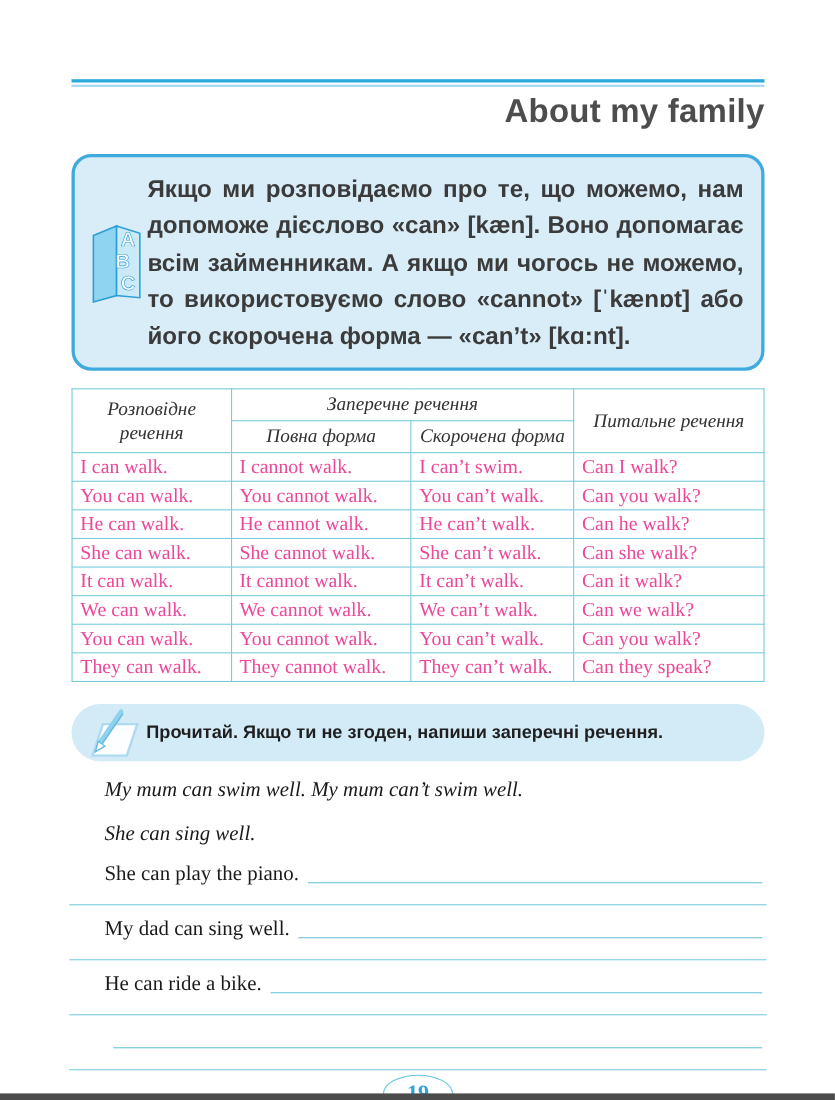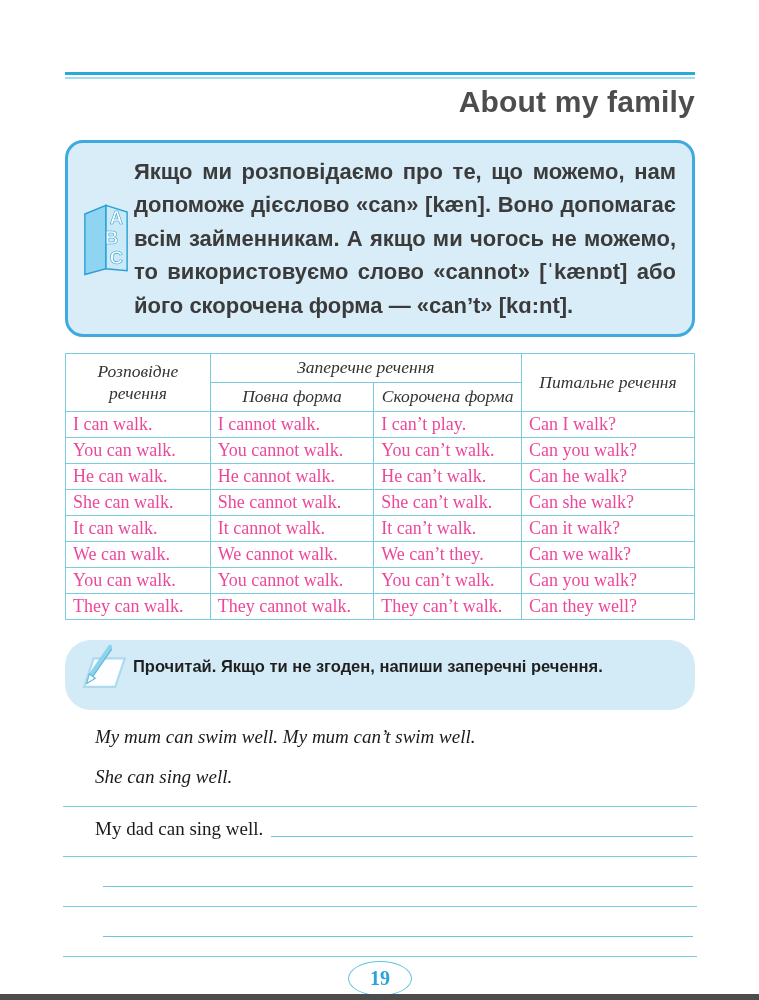--- a/index.html
+++ b/index.html
@@ -75,21 +75,21 @@
   }
 
   
   .task-pill {
     margin-top: 20px;
     background: #D3EAF7;
     border-radius: 26px;
     min-height: 46px;
     display: flex;
     align-items: center;
-    padding: 4px 16px 20px 10px;
+    padding: 4px 16px 2px 10px;
   }
   .task-pill .icon-wrap { width: 58px; flex: 0 0 58px; display: flex; justify-content: center; }
   .task-text {
     font-size: 16.5px;
     font-weight: 700;
     color: #1f1f1f;
   }
 
   
   .exercise {
@@ -182,21 +182,21 @@
       </tr>
       <tr>
         <th>Повна форма</th>
         <th>Скорочена форма</th>
       </tr>
     </thead>
     <tbody>
       <tr>
         <td>I can walk.</td>
         <td>I cannot walk.</td>
-        <td>I can’t play.</td>
+        <td>I can’t swim.</td>
         <td>Can I walk?</td>
       </tr>
       <tr>
         <td>You can walk.</td>
         <td>You cannot walk.</td>
         <td>You can’t walk.</td>
         <td>Can you walk?</td>
       </tr>
       <tr>
         <td>He can walk.</td>
@@ -212,63 +212,68 @@
       </tr>
       <tr>
         <td>It can walk.</td>
         <td>It cannot walk.</td>
         <td>It can’t walk.</td>
         <td>Can it walk?</td>
       </tr>
       <tr>
         <td>We can walk.</td>
         <td>We cannot walk.</td>
-        <td>We can’t they.</td>
+        <td>We can’t walk.</td>
         <td>Can we walk?</td>
       </tr>
       <tr>
         <td>You can walk.</td>
         <td>You cannot walk.</td>
         <td>You can’t walk.</td>
         <td>Can you walk?</td>
       </tr>
       <tr>
         <td>They can walk.</td>
         <td>They cannot walk.</td>
         <td>They can’t walk.</td>
-        <td>Can they well?</td>
+        <td>Can they speak?</td>
       </tr>
     </tbody>
   </table>
 
   <div class="task-pill">
     <div class="icon-wrap">
       <svg width="52" height="46" viewBox="0 0 60 52" aria-hidden="true">
         <polygon points="18,16 54,16 43,49 7,49" fill="#fdfeff" stroke="#AEDAF0" stroke-width="2.5"></polygon>
         <line x1="37" y1="3" x2="15" y2="35" stroke="#8FD2EC" stroke-width="5" stroke-linecap="round"></line>
         <line x1="39" y1="5" x2="17" y2="37" stroke="#5FB8DF" stroke-width="1.5"></line>
         <polygon points="13,34 20,39 10,45" fill="#ffffff" stroke="#5FB8DF" stroke-width="1.3"></polygon>
       </svg>
     </div>
     <div class="task-text">Прочитай. Якщо ти не згоден, напиши заперечні речення.</div>
   </div>
 
   <div class="exercise">
     <div class="example-line">My mum can swim well. My mum can’t swim well.</div>
     <div class="example-line">She can sing well.</div>
 
+    <div class="item-row">
+      <span>She can play the piano.</span>
+      <span class="blank"></span>
+    </div>
     <hr class="hr-line">
 
     <div class="item-row">
       <span>My dad can sing well.</span>
       <span class="blank"></span>
     </div>
     <hr class="hr-line">
 
     <div class="item-row">
+      <span>He can ride a bike.</span>
       <span class="blank"></span>
     </div>
     <hr class="hr-line">
 
     <div class="item-row">
       <span class="blank"></span>
     </div>
     <hr class="hr-line">
   </div>
 

